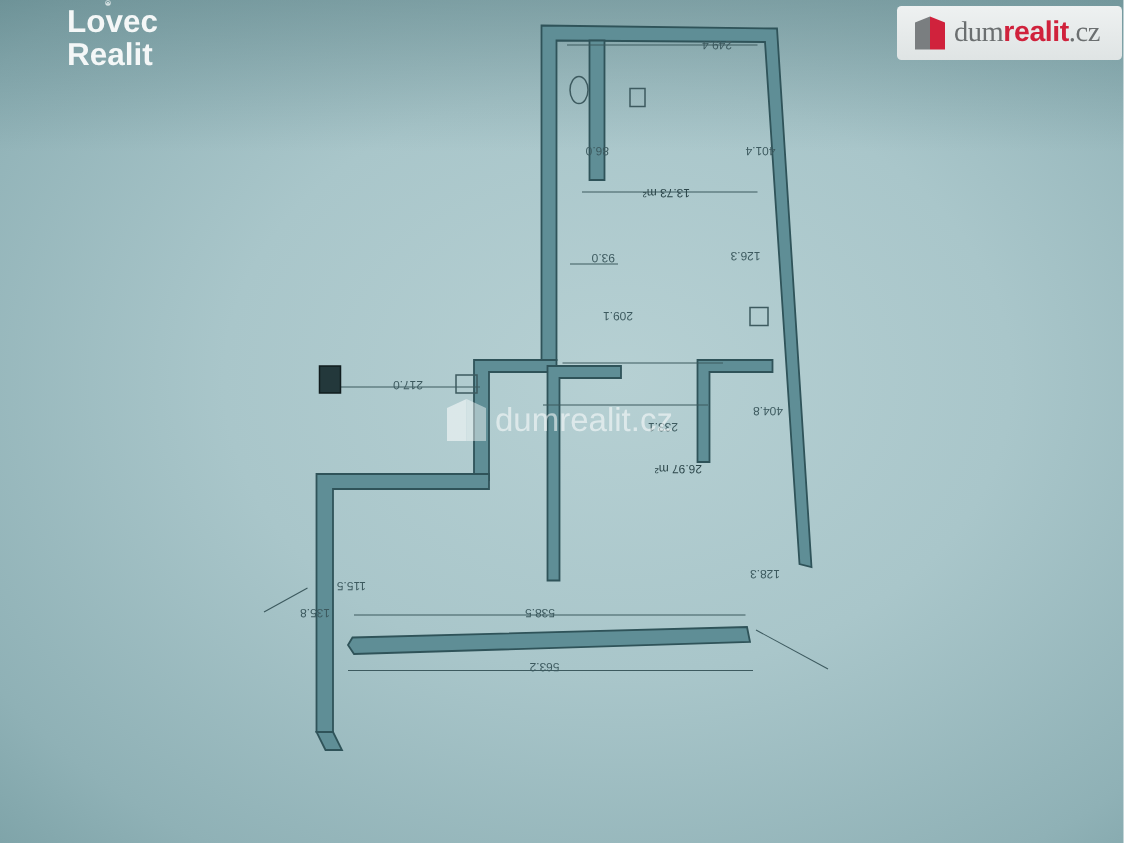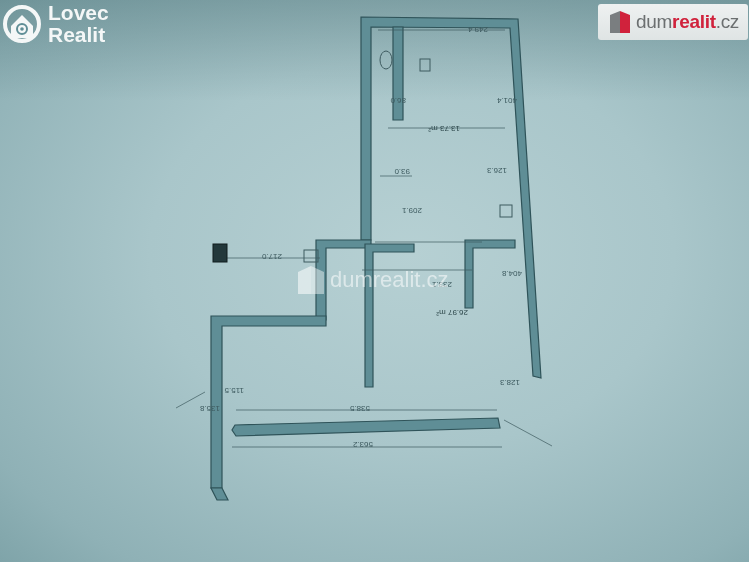--- a/index.html
+++ b/index.html
@@ -9,35 +9,35 @@
     font-family: "DejaVu Sans", sans-serif;
   }
   .corner-shade {
     position:absolute; left:0; top:0; width:749px; height:562px;
     background: linear-gradient(180deg, rgba(60,100,105,0.35) 0%, rgba(60,100,105,0) 18%);
     pointer-events:none;
   }
   #plan { position:absolute; left:0; top:0; }
   .brand-left {
     position:absolute; left:2px; top:0px; width:140px; height:48px;
-    display:flex; align-items:center;
+    display:flex; align-items:center;flex-direction:column;
   }
   .brand-left .logo-text {
     color:#f4f7f7; font-family:"Liberation Sans", sans-serif; font-weight:bold;
     font-size:21px; line-height:22px; margin-left:6px;
   }
   .brand-right {
     position:absolute; left:598px; top:4px; width:150px; height:36px;
     background:linear-gradient(180deg,#eef1f1 0%, #dfe4e4 100%);
     border-radius:3px; display:flex; align-items:center;
   }
   .brand-right .dr-text {
     font-family:"Liberation Sans", sans-serif; font-size:19px; margin-left:4px; letter-spacing:-0.3px;
   }
-  .dr-gray { color:#6b6f70; }
+  .dr-gray { color:#6b6f70;font-family:Liberation Serif, serif; }
   .dr-red { color:#d0223c; font-weight:bold; }
   .watermark {
     position:absolute; left:296px; top:264px; display:flex; align-items:center; opacity:0.55;
   }
   .watermark span { font-family:"Liberation Sans", sans-serif; font-size:22px; color:#ffffff; margin-left:4px; }
   .dim { font-family:"Liberation Sans", sans-serif; font-size:8px; fill:#3d5a5f; }
   .area { font-family:"Liberation Sans", sans-serif; font-size:8px; fill:#2d474b; }
 </style>
 </head>
 <body>

